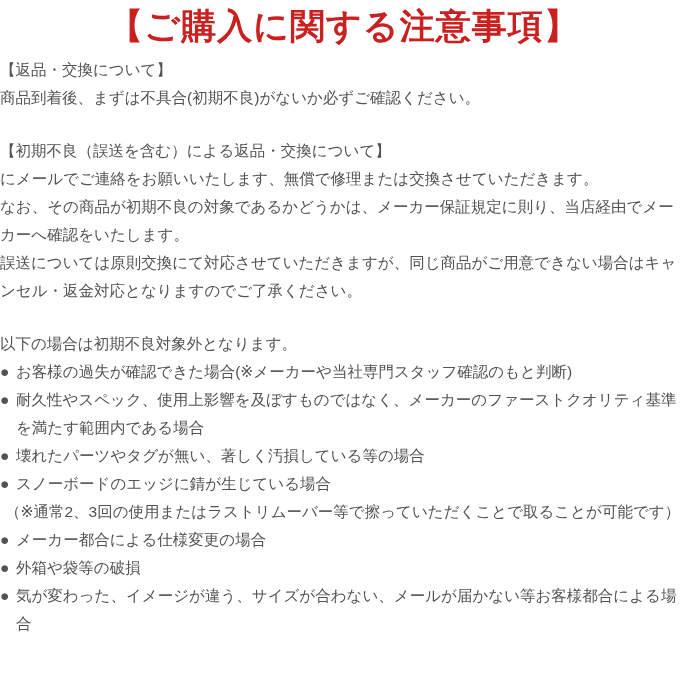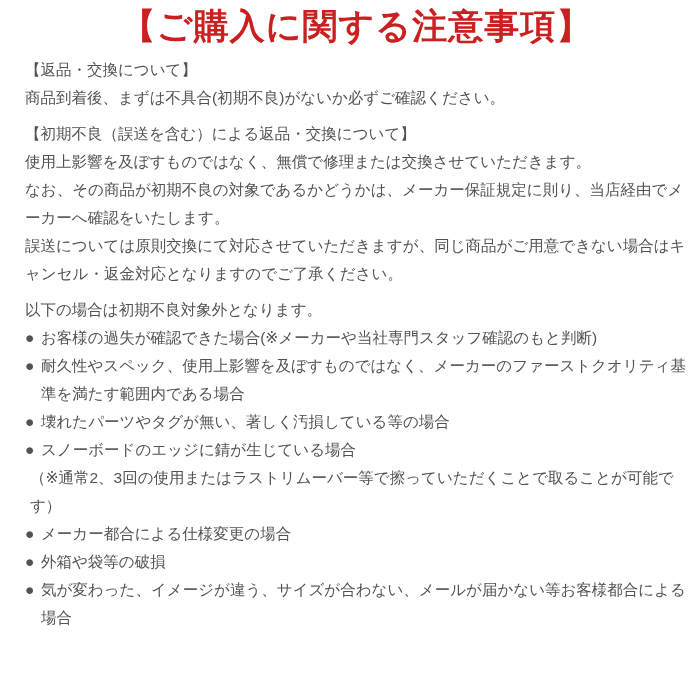--- a/index.html
+++ b/index.html
@@ -10,35 +10,35 @@
   body {
     width: 700px;
     height: 700px;
     overflow: hidden;
     font-family: "Liberation Sans", "DejaVu Sans", sans-serif;
   }
   .page {
     box-sizing: border-box;
     width: 700px;
     height: 700px;
-    padding: 4px 12px 0 25px;
+    padding: 4px 12px 0 0;
     background: #ffffff;
   }
   .page-title {
     margin: 0;
     text-align: center;
     color: #cb2020;
     font-size: 35px;
     font-weight: bold;
     line-height: 44px;
     letter-spacing: 1px;
     white-space: nowrap;
   }
   .section {
-    margin-top: 8px;
+    margin-top: 25px;
   }
   .section:first-of-type {
     margin-top: 8px;
   }
   .line, .para, .section-heading, .bullet-item, .bullet-note {
     margin: 0;
     font-size: 15.5px;
     line-height: 28px;
     color: #525252;
     font-weight: normal;
@@ -68,21 +68,21 @@
 
   <h1 class="page-title">【ご購入に関する注意事項】</h1>
 
   <div class="section">
     <div class="section-heading">【返品・交換について】</div>
     <p class="para">商品到着後、まずは不具合(初期不良)がないか必ずご確認ください。</p>
   </div>
 
   <div class="section">
     <div class="section-heading">【初期不良（誤送を含む）による返品・交換について】</div>
-    <p class="para">使用上影響を及ぼすものではなく、無償で修理または交換させていただきます。</p>
+    <p class="para">にメールでご連絡をお願いいたします、無償で修理または交換させていただきます。</p>
     <p class="para">なお、その商品が初期不良の対象であるかどうかは、メーカー保証規定に則り、当店経由でメーカーへ確認をいたします。</p>
     <p class="para">誤送については原則交換にて対応させていただきますが、同じ商品がご用意できない場合はキャンセル・返金対応となりますのでご了承ください。</p>
   </div>
 
   <div class="section">
     <div class="line">以下の場合は初期不良対象外となります。</div>
     <ul class="bullet-list">
       <li class="bullet-item">
         <span class="bullet-icon">●</span><span>お客様の過失が確認できた場合(※メーカーや当社専門スタッフ確認のもと判断)</span>
       </li>

